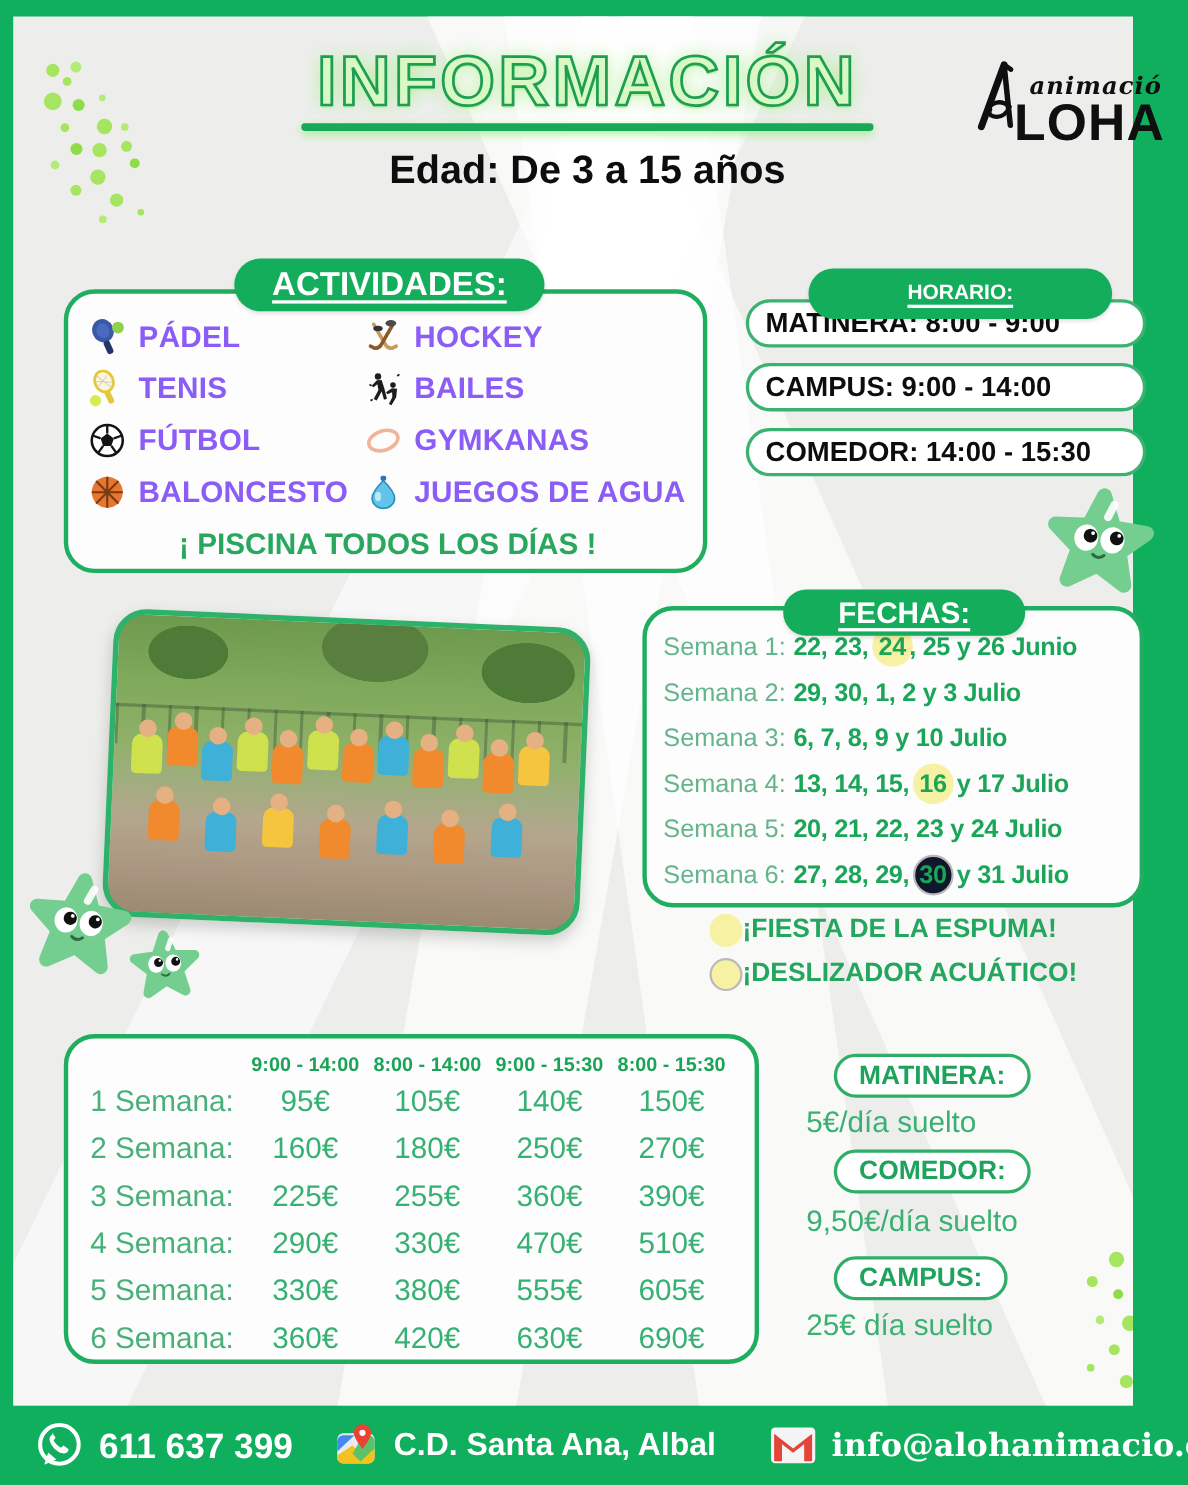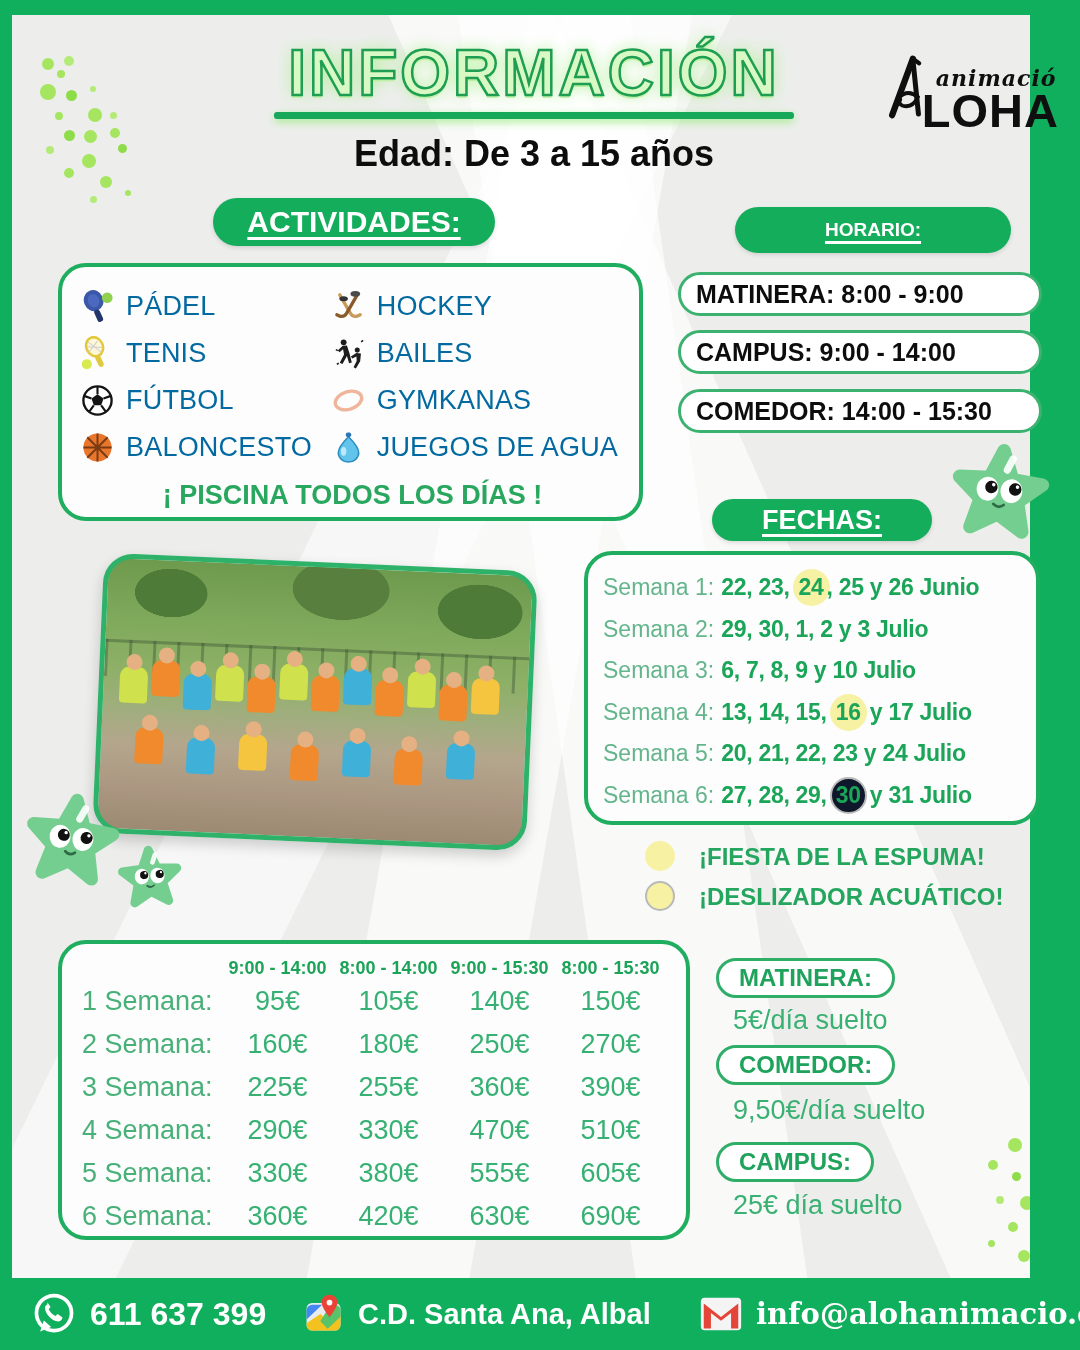--- a/index.html
+++ b/index.html
@@ -22,54 +22,54 @@
             font-size:36px;font-weight:700;color:#0d0d0d;z-index:5;}
 
   
   .logo{position:absolute;left:884px;top:30px;width:175px;height:110px;display:flex;align-items:flex-end;z-index:6;color:#0f0f0f;}
   .logo-txt{display:flex;flex-direction:column;align-items:flex-start;margin-left:-6px;padding-bottom:6px;}
   .logo-script{font-family:"DejaVu Serif",serif;font-style:italic;font-weight:700;font-size:22px;letter-spacing:1px;margin-bottom:-4px;margin-left:14px;}
   .logo-word{font-size:47px;font-weight:800;letter-spacing:1px;line-height:1;}
 
   
   .hpill{position:absolute;background:#14AD5C;border-radius:28px;display:flex;align-items:center;justify-content:center;z-index:5;
-         box-shadow:0 2px 4px rgba(0,0,0,.12);}
+         box-shadow:0 2px 4px rgba(0,0,0,.12);margin-top:37px;}
   .hpill span{color:#fff;font-weight:800;text-decoration:underline;text-decoration-thickness:2.5px;text-underline-offset:5px;}
   .pill-activities{left:213px;top:198px;width:282px;height:48px;}  .pill-activities span{font-size:30px;}
   .pill-horario{left:735px;top:207px;width:276px;height:46px;}     .pill-horario span{font-size:19px;}
   .pill-fechas{left:712px;top:499px;width:220px;height:42px;}      .pill-fechas span{font-size:27px;}
   .pill-tarifas{left:231px;top:898px;width:278px;height:44px;}     .pill-tarifas span{font-size:28px;}
 
   
   .wbox{position:absolute;background:#FCFDFC;border:4px solid #1FAE5F;border-radius:28px;z-index:4;}
 
   
   .box-activities{left:58px;top:263px;width:585px;height:258px;padding:16px 14px 8px 18px;box-sizing:border-box;}
   .act-grid{display:grid;grid-template-columns:46% 54%;grid-auto-rows:47px;}
   .act-item{display:flex;align-items:center;gap:11px;}
   .act-item svg{width:35px;height:35px;flex:none;}
-  .act-label{font-size:27px;font-weight:400;color:#0369a1;letter-spacing:.2px;}
+  .act-label{font-size:27px;font-weight:700;color:#8b5cf6;letter-spacing:.2px;}
   .act-note{margin-top:9px;text-align:center;font-size:27px;font-weight:800;color:#29A75F;}
 
   
   .slot{position:absolute;left:678px;width:364px;height:44px;box-sizing:border-box;background:#fff;border:3px solid #3CB271;
         border-radius:24px;display:flex;align-items:center;padding-left:15px;font-size:25px;font-weight:800;color:#0d0d0d;z-index:4;}
 
   
   .box-fechas{left:584px;top:551px;width:456px;height:274px;padding:12px 6px 0 15px;box-sizing:border-box;}
   .week{display:flex;align-items:center;height:41.5px;white-space:nowrap;}
   .week-label{font-size:23px;color:#64B58C;margin-right:7px;}
   .week-dates{font-size:23px;font-weight:800;color:#1AA558;letter-spacing:-.3px;}
   .hl{display:inline-flex;align-items:center;justify-content:center;text-align:right;}
   .hl[data-hl="solid"]{width:37px;height:37px;margin:-6px -3px;border-radius:50%;background:#F7F1A3;}
   .hl[data-hl="ring"]{width:37px;height:37px;margin:-6px -3px;border-radius:50%;background:#0f172a;border:2px solid #B9B9B9;box-sizing:border-box;}
 
   
   .legend{position:absolute;left:645px;top:831px;z-index:4;}
-  .legend-row{display:flex;align-items:flex-end;gap:24px;height:40px;}
+  .legend-row{display:flex;align-items:flex-start;gap:0;height:40px;}
   .lmark{width:30px;height:30px;border-radius:50%;flex:none;}
   .lmark[data-marker="solid"]{background:#F7F1A3;}
   .lmark[data-marker="ring"]{background:#F7F1A3;border:2px solid #B9B9B9;box-sizing:border-box;}
   .legend-label{font-size:24px;font-weight:800;color:#24A65F;}
 
   
   .photo{position:absolute;left:98px;top:562px;width:424px;height:270px;border:5px solid #2EB269;border-radius:30px;
          transform:rotate(2.5deg);overflow:hidden;z-index:3;box-shadow:0 6px 14px rgba(0,0,0,.18);
          background:
            radial-gradient(60px 40px at 15% 12%,#4e7c38 0 60%,transparent 61%),
@@ -87,21 +87,21 @@
 
   
   .box-tarifas{left:58px;top:940px;width:632px;height:300px;padding:14px 20px 0 20px;box-sizing:border-box;}
   .t-head{display:flex;margin-left:140px;}
   .t-head div{width:111px;text-align:center;font-size:18px;font-weight:800;color:#1BA357;}
   .t-row{display:flex;align-items:center;height:42px;margin-top:1px;}
   .t-label{width:140px;font-size:27px;color:#48B078;}
   .t-price{width:111px;text-align:center;font-size:27px;color:#37B173;}
 
   
-  .rate-pill{position:absolute;left:716px;height:40px;box-sizing:border-box;background:#fff;border:3px solid #2FAE68;border-radius:22px;
+  .rate-pill{position:absolute;left:758px;height:40px;box-sizing:border-box;background:#fff;border:3px solid #2FAE68;border-radius:22px;
              display:flex;align-items:center;padding:0 20px;font-size:24px;font-weight:800;color:#1FA35C;z-index:4;}
   .rate-note{position:absolute;left:733px;font-size:27px;color:#3AB173;z-index:4;}
 
   
   .footer{position:absolute;left:0;top:1278px;width:1080px;height:72px;background:#10AF5E;z-index:8;}
   .f-item{position:absolute;top:0;height:72px;display:flex;align-items:center;gap:12px;color:#fff;}
   .f-phone{left:30px;font-size:32px;font-weight:800;}
   .f-loc{left:302px;font-size:29px;font-weight:800;}
   .f-mail{left:698px;font-size:29px;font-weight:700;font-family:"DejaVu Serif",serif;}
 </style>

